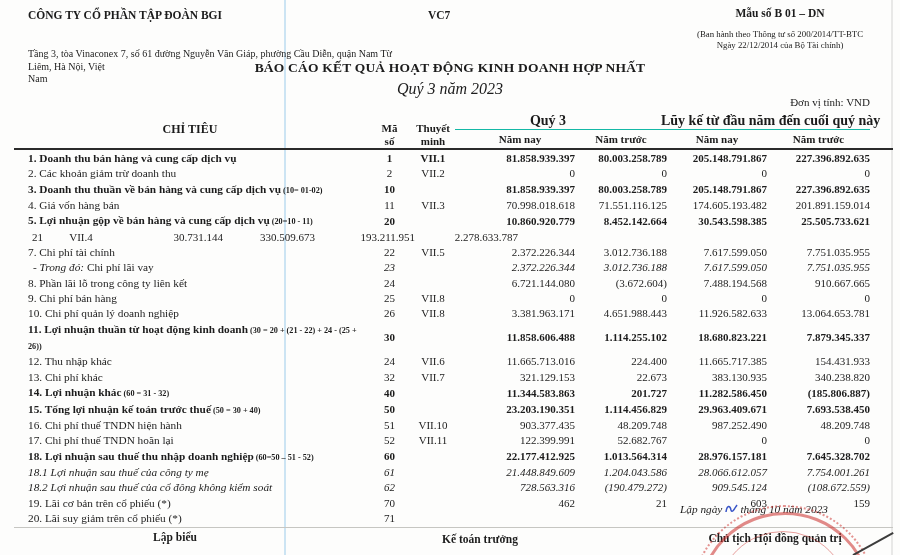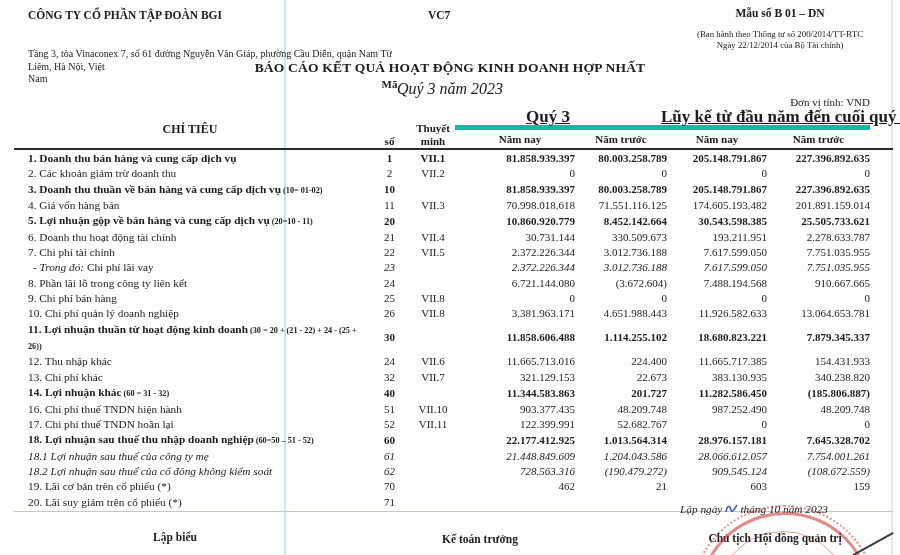--- a/index.html
+++ b/index.html
@@ -28,26 +28,26 @@
               font-style:italic; font-size:16px; }
   .unit     { position:absolute; top:96px; right:30px; font-size:11px; }
 
   
   .table { position:absolute; left:14px; top:110px; width:879px; }
   .thead { display:flex; align-items:stretch; height:38px; border-bottom:2px solid #2b2b2b; }
   .h-label { width:352px; display:flex; align-items:center; justify-content:center;
              font-weight:bold; font-size:12px; }
   .h-ma, .h-tm { display:flex; flex-direction:column; justify-content:flex-end;
              text-align:center; font-weight:bold; font-size:11px; line-height:12.5px; padding-bottom:1px; }
-  .h-ma { width:47px;gap:44px; }
+  .h-ma { width:47px; }
   .h-tm { width:52px; padding-right:12px; box-sizing:border-box; }
   .h-group { display:flex; flex-direction:column; justify-content:flex-end; }
   .g1 { width:202px; } .g2 { width:203px; }
-  .g-top { text-align:center; font-weight:bold; font-size:17px; line-height:17px;
-           border-bottom:5px solid #14b8a6;text-decoration:underline; }
+  .g-top { text-align:center; font-weight:bold; font-size:14px; line-height:17px;
+           border-bottom:1px solid #14b8a6; }
   .g1 .g-top { padding-right:26px; margin-left:-10px; }
   .g2 .g-top { white-space:nowrap; margin-left:-12px; padding-left:6px; }
   .g-sub { display:flex; font-weight:bold; font-size:11px; line-height:18px; }
   .g1 .g-sub span:nth-child(1){ width:110px; text-align:center; }
   .g1 .g-sub span:nth-child(2){ width:92px;  text-align:center; }
   .g2 .g-sub span:nth-child(1){ width:100px; text-align:center; }
   .g2 .g-sub span:nth-child(2){ width:103px; text-align:center; }
 
   .tbody { border-bottom:1px solid #c6c6c2; padding-top:1px; padding-bottom:1px; }
   .row { display:flex; font-size:11px; line-height:15.35px; }
@@ -171,21 +171,20 @@
       <div class="row s-bold">
         <div class="c c-label"><span>5. Lợi nhuận gộp về bán hàng và cung cấp dịch vụ</span><span class="formula"> (20=10 - 11)</span></div>
         <div class="c c-ma">20</div>
         <div class="c c-tm"></div>
         <div class="c c-v1">10.860.920.779</div>
         <div class="c c-v2">8.452.142.664</div>
         <div class="c c-v3">30.543.598.385</div>
         <div class="c c-v4">25.505.733.621</div>
       </div>
       <div class="row s-normal">
-        <div class="c c-label"><span>6. Doanh thu hoạt động tài chính</span></div>
         <div class="c c-ma">21</div>
         <div class="c c-tm">VII.4</div>
         <div class="c c-v1">30.731.144</div>
         <div class="c c-v2">330.509.673</div>
         <div class="c c-v3">193.211.951</div>
         <div class="c c-v4">2.278.633.787</div>
       </div>
       <div class="row s-normal">
         <div class="c c-label"><span>7. Chi phí tài chính</span></div>
         <div class="c c-ma">22</div>
@@ -259,20 +258,29 @@
         <div class="c c-v4">340.238.820</div>
       </div>
       <div class="row s-bold">
         <div class="c c-label"><span>14. Lợi nhuận khác</span><span class="formula"> (60 = 31 - 32)</span></div>
         <div class="c c-ma">40</div>
         <div class="c c-tm"></div>
         <div class="c c-v1">11.344.583.863</div>
         <div class="c c-v2">201.727</div>
         <div class="c c-v3">11.282.586.450</div>
         <div class="c c-v4">(185.806.887)</div>
+      </div>
+      <div class="row s-bold">
+        <div class="c c-label"><span>15. Tổng lợi nhuận kế toán trước thuế</span><span class="formula"> (50 = 30 + 40)</span></div>
+        <div class="c c-ma">50</div>
+        <div class="c c-tm"></div>
+        <div class="c c-v1">23.203.190.351</div>
+        <div class="c c-v2">1.114.456.829</div>
+        <div class="c c-v3">29.963.409.671</div>
+        <div class="c c-v4">7.693.538.450</div>
       </div>
       <div class="row s-normal">
         <div class="c c-label"><span>16. Chi phí thuế TNDN hiện hành</span></div>
         <div class="c c-ma">51</div>
         <div class="c c-tm">VII.10</div>
         <div class="c c-v1">903.377.435</div>
         <div class="c c-v2">48.209.748</div>
         <div class="c c-v3">987.252.490</div>
         <div class="c c-v4">48.209.748</div>
       </div>

